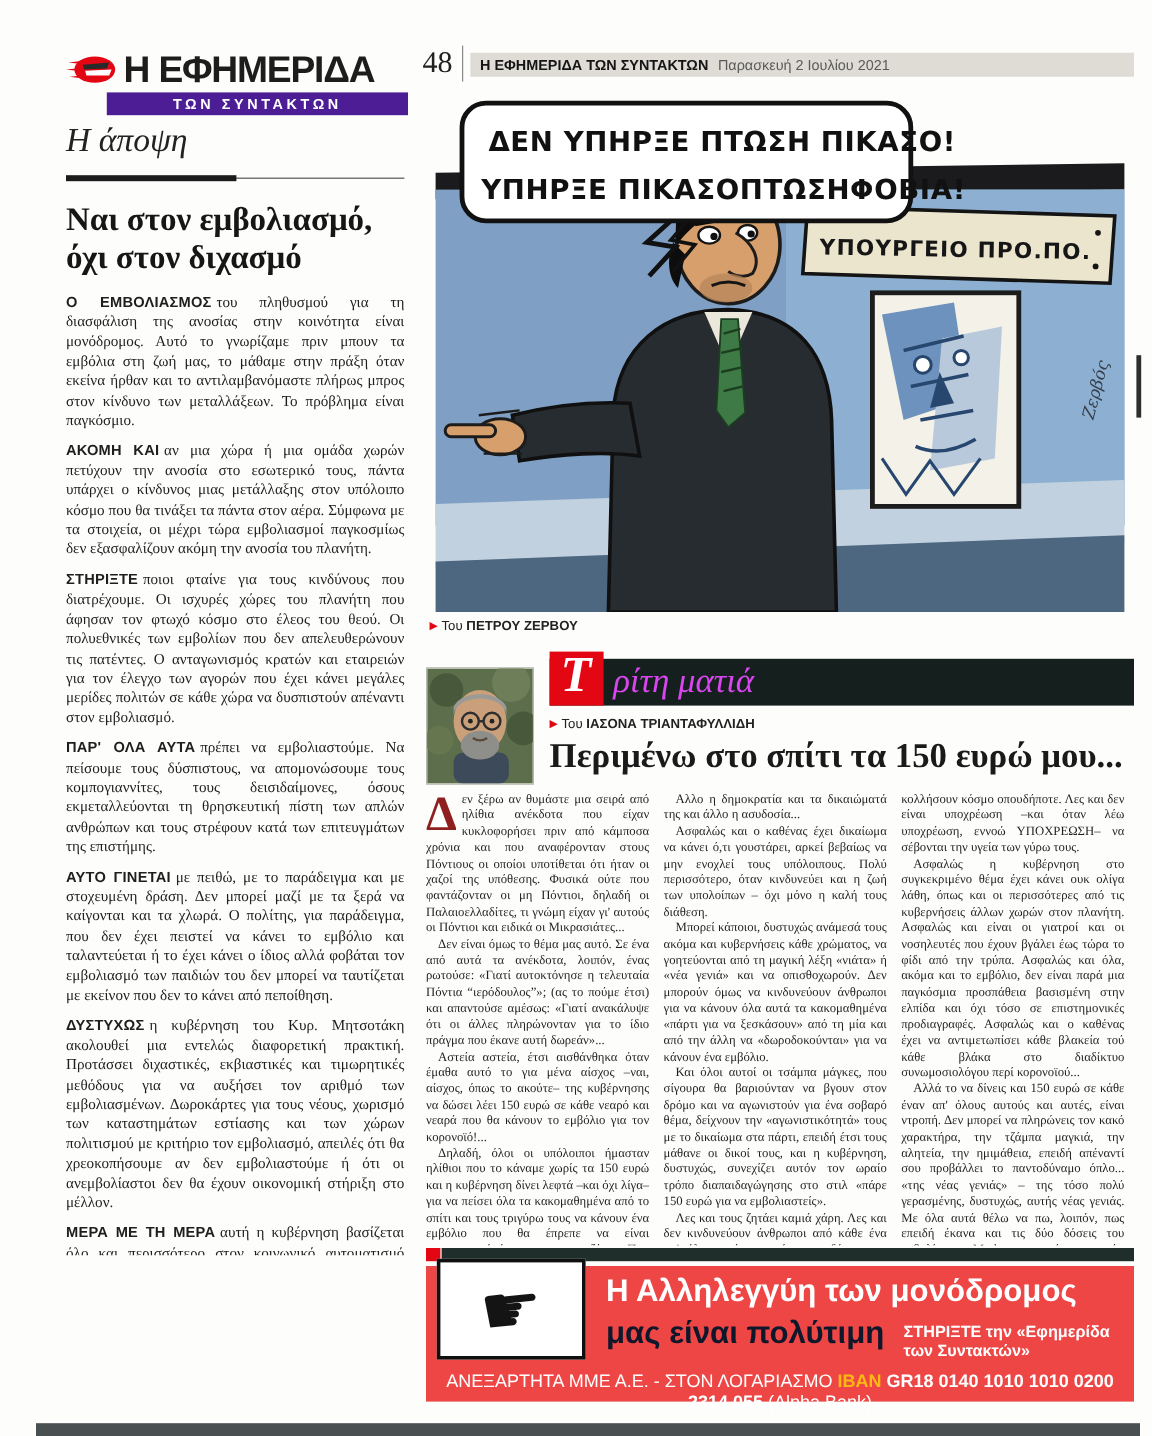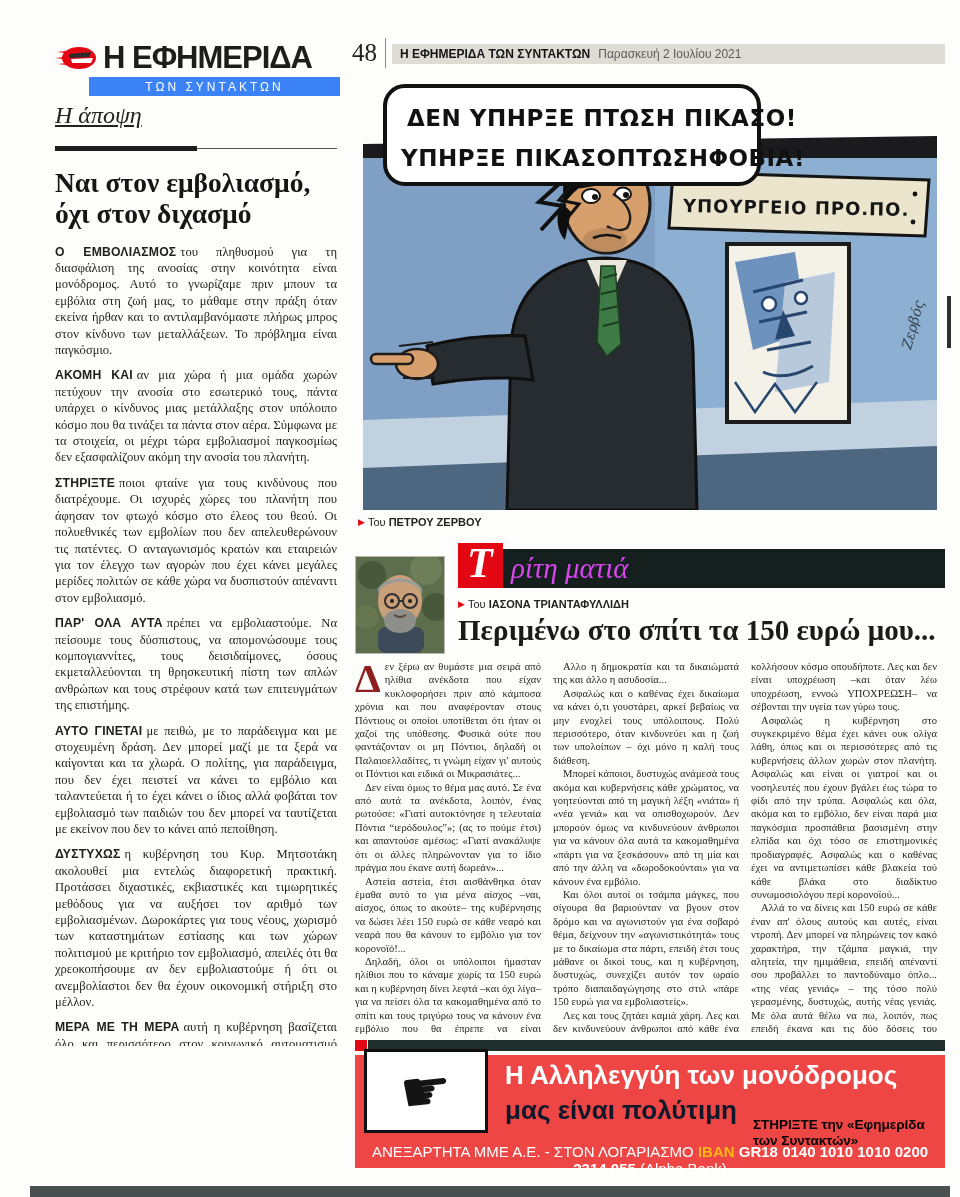--- a/index.html
+++ b/index.html
@@ -2,24 +2,24 @@
 <html><head>
 <meta charset="utf-8">
 <style>
   html,body{margin:0;padding:0;background:#efefec;}
   #page{position:relative;width:960px;height:1197px;background:#fdfdfb;margin:0 auto;overflow:hidden;
         font-family:"Liberation Serif", serif;color:#1c1c1c;}
   
   .logo-block{position:absolute;left:55px;top:40px;width:285px;}
   .logo-row{display:flex;align-items:center;gap:6px;}
   .logo-text{font-family:"Liberation Sans",sans-serif;font-weight:900;font-size:31px;letter-spacing:-1px;color:#1d1d1b;}
-  .logo-redbar{margin-left:34px;margin-top:1px;height:19px;background:#3b82f6;color:#fff;
-      font-family:"Liberation Sans",sans-serif;font-weight:normal;font-size:12px;letter-spacing:3px;
+  .logo-redbar{margin-left:34px;margin-top:1px;height:19px;background:#4c1d95;color:#fff;
+      font-family:"Liberation Sans",sans-serif;font-weight:bold;font-size:12px;letter-spacing:3px;
       display:flex;align-items:center;justify-content:center;}
-  .section-title{position:absolute;left:55px;top:102px;font-style:italic;font-size:24px;color:#222;text-decoration:underline;}
+  .section-title{position:absolute;left:55px;top:102px;font-style:italic;font-size:28px;color:#222;}
   .section-rule{position:absolute;left:55px;top:148px;width:282px;border-bottom:1px solid #555;}
   .section-rule .thick{position:absolute;left:0;top:-2px;width:142px;height:5px;background:#1c1c1c;}
   .page-number{position:absolute;left:352px;top:38px;font-size:25px;color:#222;
       border-right:1px solid #888;padding-right:8px;height:30px;line-height:30px;}
   .paper-bar{position:absolute;left:392px;top:44px;width:553px;height:20px;background:#dedcd5;
       display:flex;align-items:center;font-family:"Liberation Sans",sans-serif;font-size:12px;padding-left:8px;box-sizing:border-box;gap:8px;}
   .paper-bar .pname{font-weight:bold;color:#141414;}
   .paper-bar .pdate{color:#5a5a58;}
   
   .opinion{position:absolute;left:55px;top:168px;width:282px;height:878px;overflow:hidden;}
@@ -47,21 +47,21 @@
   
   .pre-bar{position:absolute;left:368px;top:1040px;width:577px;height:11px;background:#1f2d2b;}
   .pre-bar-red{position:absolute;left:355px;top:1040px;width:12px;height:11px;background:#e30613;}
   .banner{position:absolute;left:355px;top:1055px;width:590px;height:113px;background:#ee4645;}
   .hand-box{position:absolute;left:9px;top:-6px;width:118px;height:78px;background:#fff;border:3px solid #101010;
       display:flex;align-items:center;justify-content:center;}
   .hand-glyph{font-family:"DejaVu Sans",sans-serif;font-size:58px;color:#141414;transform:rotate(-6deg);line-height:1;}
   .bn1{position:absolute;left:150px;top:5px;font-family:"Liberation Sans",sans-serif;font-weight:bold;font-size:26px;color:#ffffff;}
   .bn2{position:absolute;left:150px;top:40px;font-family:"Liberation Sans",sans-serif;font-weight:bold;font-size:26px;color:#0f172a;}
   .bn-support{position:absolute;left:398px;top:47px;font-family:"Liberation Sans",sans-serif;font-weight:bold;font-size:13.5px;
-      line-height:1.18;color:#000000;margin-top:15px;}
+      line-height:1.18;color:#ffffff;}
   .bn-account{position:absolute;left:0;top:88px;width:100%;text-align:center;font-family:"Liberation Sans",sans-serif;
       font-size:15px;color:#fff;}
   .bn-account .yellow{color:#fdb913;font-weight:bold;}
   .bn-account .num{font-weight:bold;}
   .bottom-bar{position:absolute;left:30px;top:1186px;width:920px;height:11px;background:#4a4f52;}
   .edge-mark{position:absolute;left:947px;top:296px;width:4px;height:52px;background:#2e2e2e;}
 </style>
 </head>
 <body>
 

